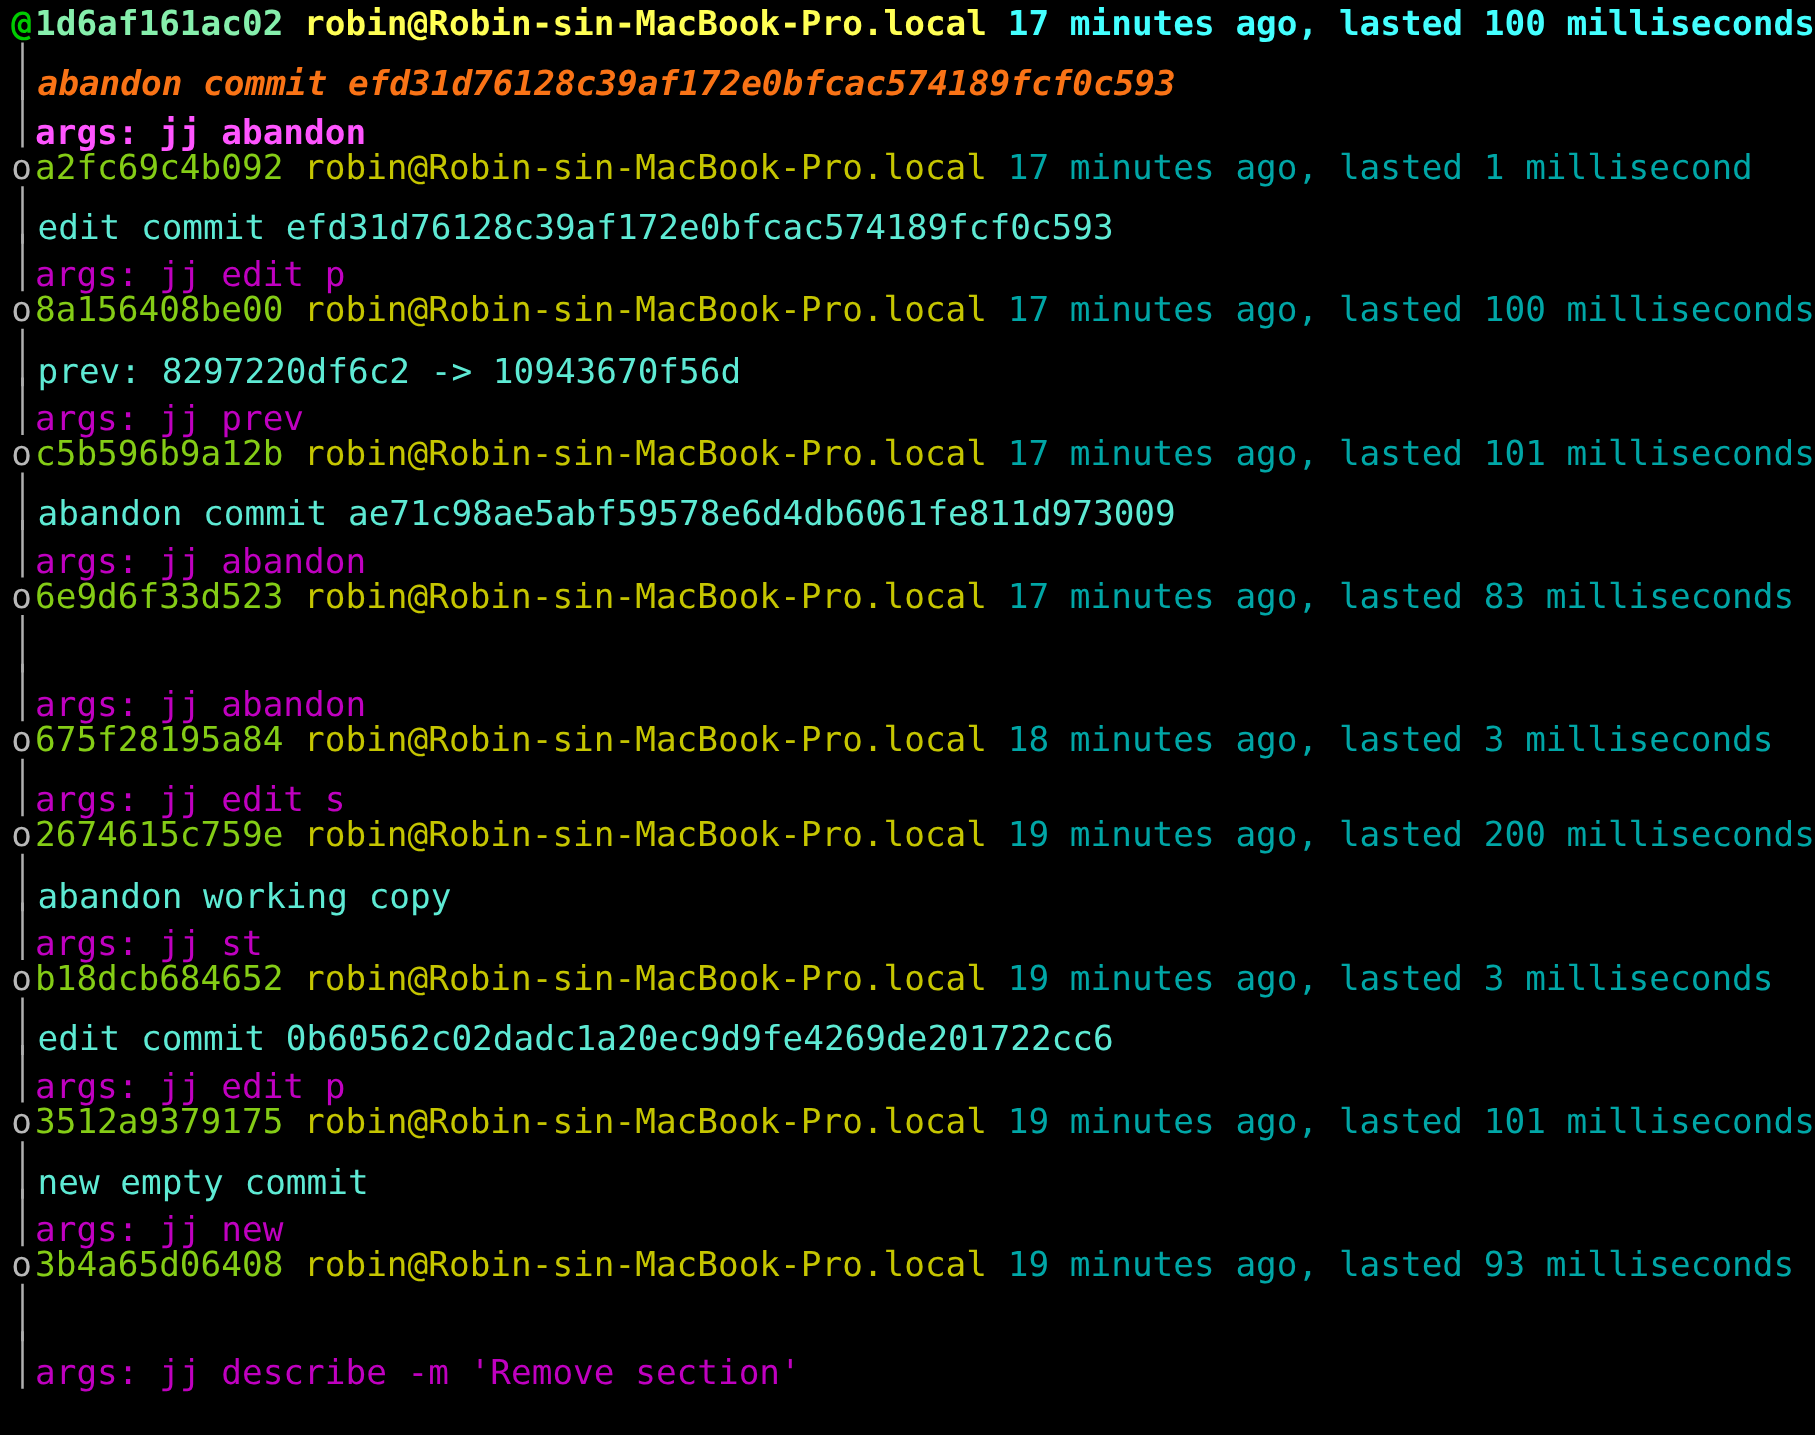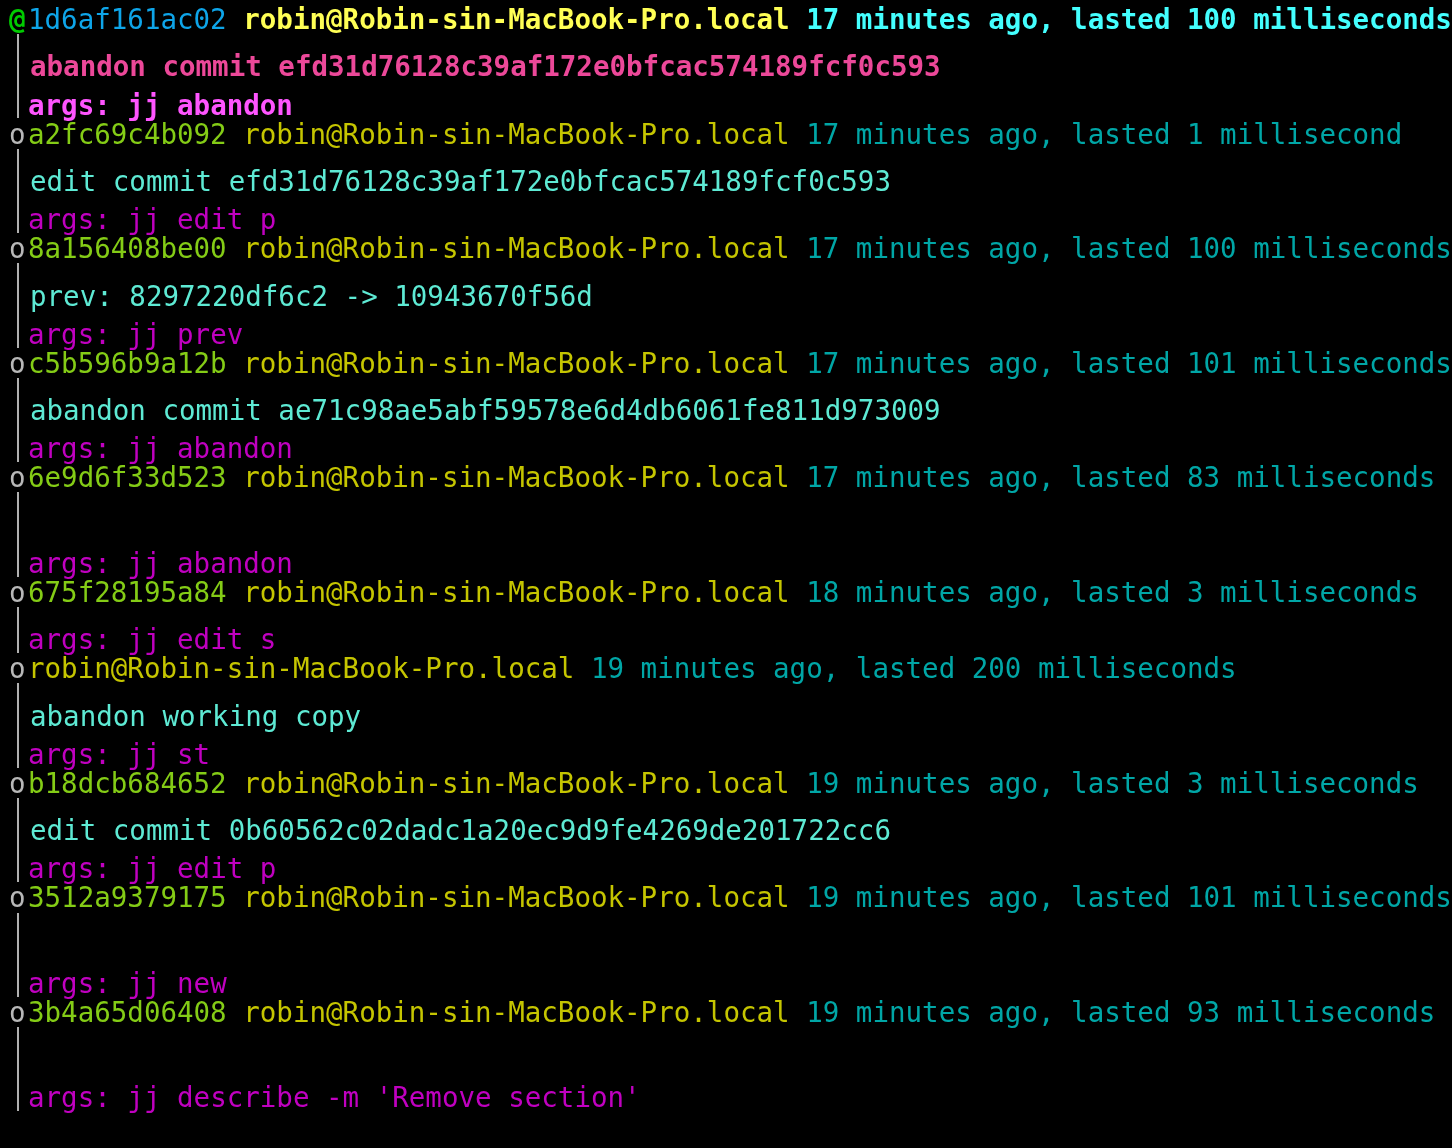--- a/index.html
+++ b/index.html
@@ -64,27 +64,27 @@
     position: absolute;
     left: 8px;
     top: -4px;
     width: 2px;
     height: 46px;
     background: #b0b0b0;
   }
 
   
   .c-hash        { color: #84cc16; }
-  .c-hash-b      { color: #0ea5e9; font-weight: normal; }
+  .c-hash-b      { color: #86efac; font-weight: bold; }
   .c-user        { color: #c5c500; }
   .c-user-b      { color: #ffff55; font-weight: bold; }
   .c-time        { color: #00a6a6; }
   .c-time-b      { color: #44ffff; font-weight: bold; }
   .c-desc        { color: #5eead4; }
-  .c-desc-b      { color: #ec4899; font-weight: bold; }
+  .c-desc-b      { color: #f97316; font-weight: bold; font-style: italic; }
   .c-args        { color: #c000c0; }
   .c-args-b      { color: #ff55ff; font-weight: bold; }
 
   .indent-desc { padding-left: 2px; }
 </style>
 </head>
 <body>
 
 <div id="terminal">
   <div id="oplog">
@@ -111,32 +111,32 @@
       <div class="op-entry">
         <div class="line"><span class="gutter"><span class="node-o">o</span></span><span><span class="c-hash">6e9d6f33d523</span> </span><span><span class="c-user">robin@Robin-sin-MacBook-Pro.local</span> </span><span><span class="c-time">17 minutes ago,</span> </span><span><span class="c-time">lasted 83 milliseconds</span></span></div>
         <div class="line"><span class="gutter"><span class="edge-wrap"><i class="edge"></i></span></span></div>
         <div class="line"><span class="gutter"><span class="edge-wrap"><i class="edge"></i></span></span><span><span class="c-args">args:</span> </span><span><span class="c-args">jj abandon</span></span></div>
       </div>
       <div class="op-entry">
         <div class="line"><span class="gutter"><span class="node-o">o</span></span><span><span class="c-hash">675f28195a84</span> </span><span><span class="c-user">robin@Robin-sin-MacBook-Pro.local</span> </span><span><span class="c-time">18 minutes ago,</span> </span><span><span class="c-time">lasted 3 milliseconds</span></span></div>
         <div class="line"><span class="gutter"><span class="edge-wrap"><i class="edge"></i></span></span><span><span class="c-args">args:</span> </span><span><span class="c-args">jj edit s</span></span></div>
       </div>
       <div class="op-entry">
-        <div class="line"><span class="gutter"><span class="node-o">o</span></span><span><span class="c-user">robin@Robin-sin-MacBook-Pro.local</span> </span><span><span class="c-time">19 minutes ago,</span> </span><span><span class="c-time">lasted 200 milliseconds</span></span></div>
+        <div class="line"><span class="gutter"><span class="node-o">o</span></span><span><span class="c-hash">2674615c759e</span> </span><span><span class="c-user">robin@Robin-sin-MacBook-Pro.local</span> </span><span><span class="c-time">19 minutes ago,</span> </span><span><span class="c-time">lasted 200 milliseconds</span></span></div>
         <div class="line"><span class="gutter"><span class="edge-wrap"><i class="edge"></i></span></span><span><span class="c-desc indent-desc">abandon working copy</span></span></div>
         <div class="line"><span class="gutter"><span class="edge-wrap"><i class="edge"></i></span></span><span><span class="c-args">args:</span> </span><span><span class="c-args">jj st</span></span></div>
       </div>
       <div class="op-entry">
         <div class="line"><span class="gutter"><span class="node-o">o</span></span><span><span class="c-hash">b18dcb684652</span> </span><span><span class="c-user">robin@Robin-sin-MacBook-Pro.local</span> </span><span><span class="c-time">19 minutes ago,</span> </span><span><span class="c-time">lasted 3 milliseconds</span></span></div>
         <div class="line"><span class="gutter"><span class="edge-wrap"><i class="edge"></i></span></span><span><span class="c-desc indent-desc">edit commit 0b60562c02dadc1a20ec9d9fe4269de201722cc6</span></span></div>
         <div class="line"><span class="gutter"><span class="edge-wrap"><i class="edge"></i></span></span><span><span class="c-args">args:</span> </span><span><span class="c-args">jj edit p</span></span></div>
       </div>
       <div class="op-entry">
         <div class="line"><span class="gutter"><span class="node-o">o</span></span><span><span class="c-hash">3512a9379175</span> </span><span><span class="c-user">robin@Robin-sin-MacBook-Pro.local</span> </span><span><span class="c-time">19 minutes ago,</span> </span><span><span class="c-time">lasted 101 milliseconds</span></span></div>
-        <div class="line"><span class="gutter"><span class="edge-wrap"><i class="edge"></i></span></span></div>
+        <div class="line"><span class="gutter"><span class="edge-wrap"><i class="edge"></i></span></span><span><span class="c-desc indent-desc">new empty commit</span></span></div>
         <div class="line"><span class="gutter"><span class="edge-wrap"><i class="edge"></i></span></span><span><span class="c-args">args:</span> </span><span><span class="c-args">jj new</span></span></div>
       </div>
       <div class="op-entry">
         <div class="line"><span class="gutter"><span class="node-o">o</span></span><span><span class="c-hash">3b4a65d06408</span> </span><span><span class="c-user">robin@Robin-sin-MacBook-Pro.local</span> </span><span><span class="c-time">19 minutes ago,</span> </span><span><span class="c-time">lasted 93 milliseconds</span></span></div>
         <div class="line"><span class="gutter"><span class="edge-wrap"><i class="edge"></i></span></span></div>
         <div class="line"><span class="gutter"><span class="edge-wrap"><i class="edge"></i></span></span><span><span class="c-args">args:</span> </span><span><span class="c-args">jj describe -m 'Remove section'</span></span></div>
       </div>
     </div>
 </div>
 

